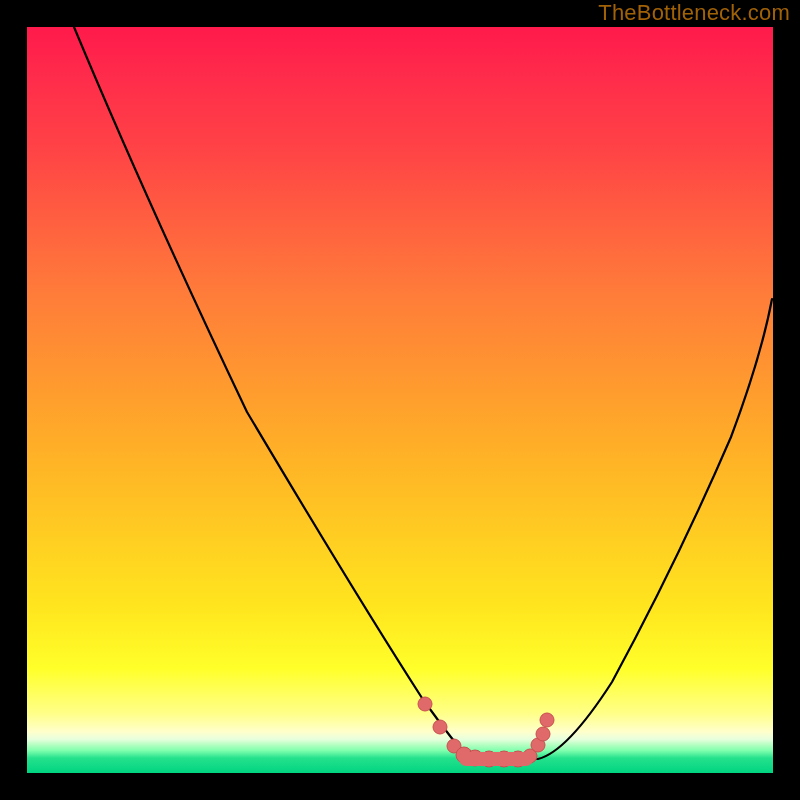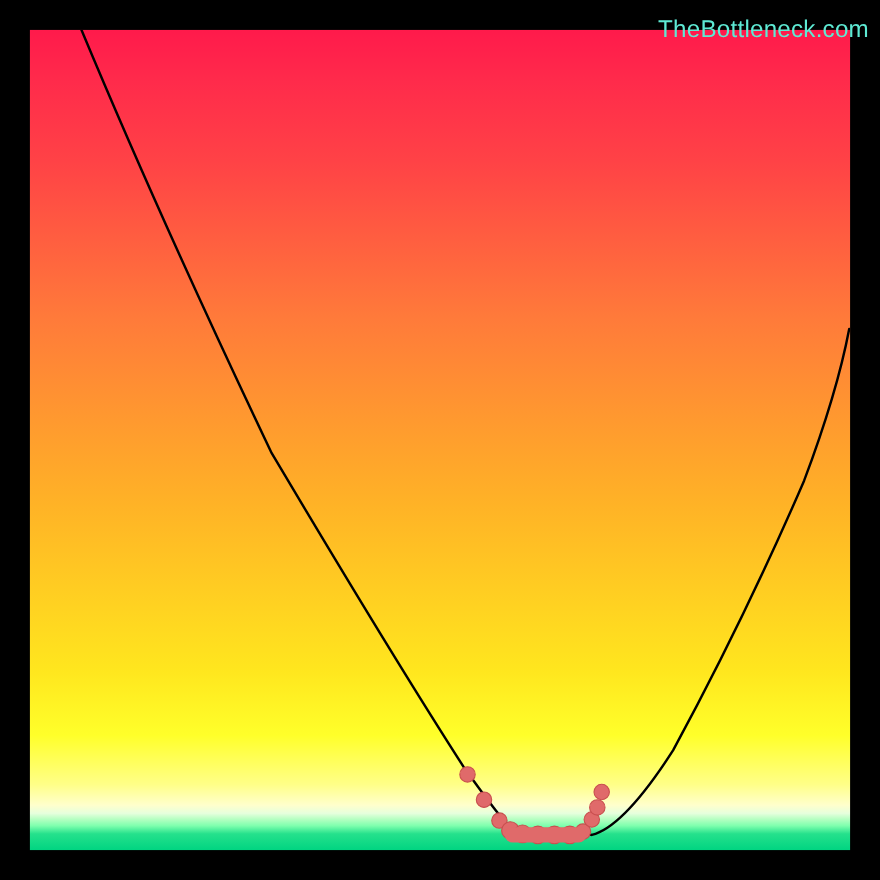--- a/index.html
+++ b/index.html
@@ -42,23 +42,23 @@
       #ffffcc 94.5%,
       #e6ffdd 95.5%,
       #b6ffc2 96.2%,
       #7fffae 97%,
       #25e18c 98%,
       #00d481 100%
     );
   }
   .watermark {
     position: absolute;
-    top: 14px;
+    top: 0;
     right: 10px;
-    color: #5eead4;
+    color: #a16207;
     font-size: 22px;
     letter-spacing: 0.2px;
     font-weight: 500;
   }
   svg.curves {
     position: absolute;
     left: 0; top: 0;
     width: 100%; height: 100%;
   }
 </style>

